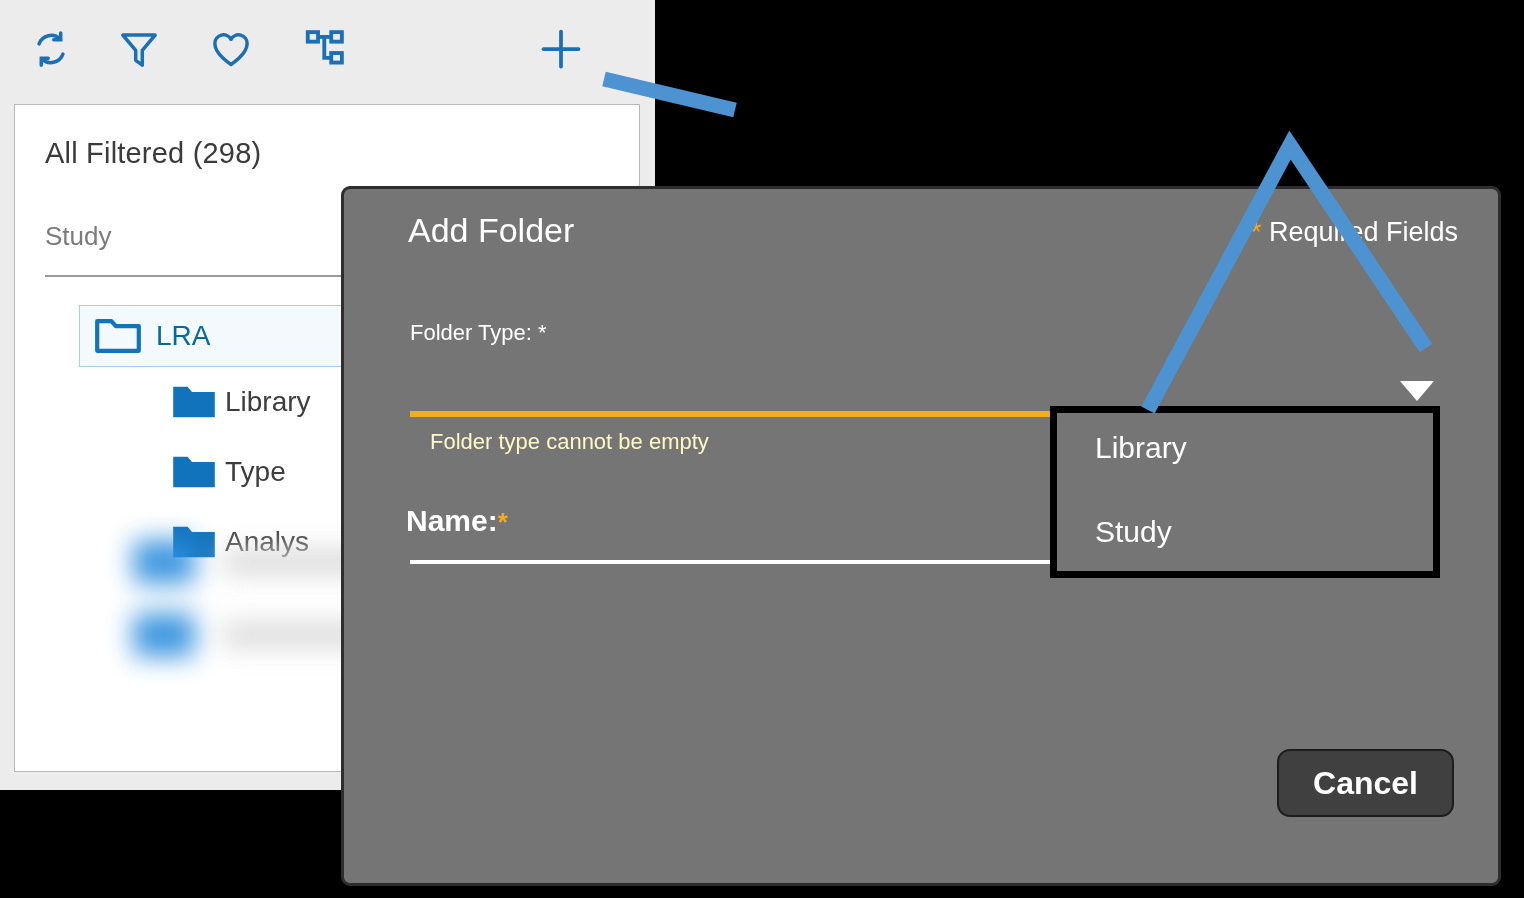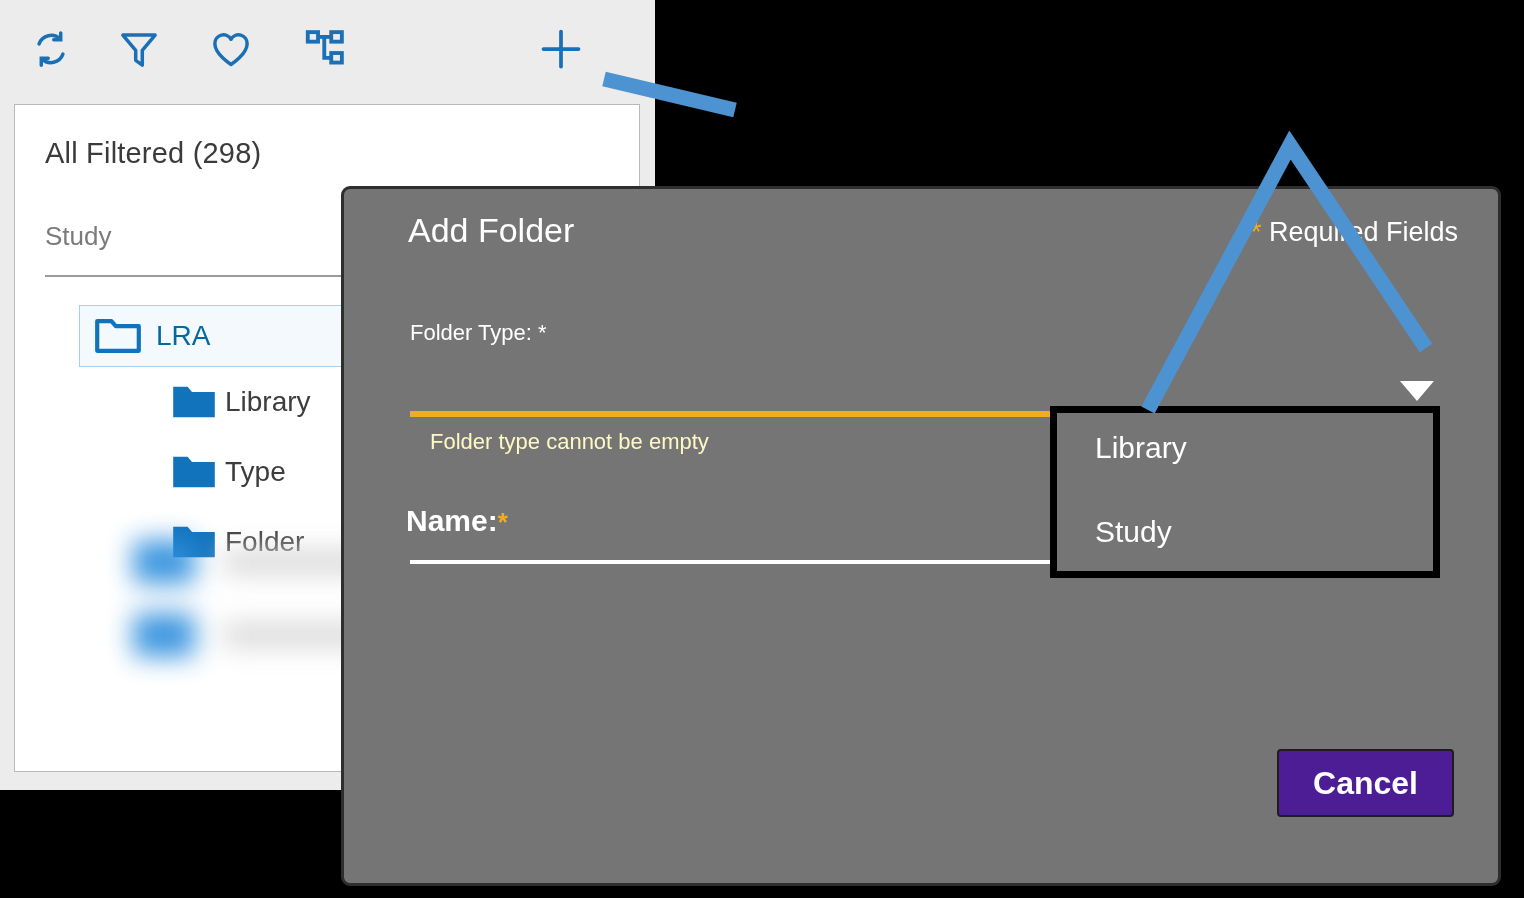--- a/index.html
+++ b/index.html
@@ -118,21 +118,21 @@
     position: absolute; left: 66px; top: 371px; width: 1030px; height: 4px;
     background: #ffffff;
   }
 
   .btn-row {
     position: absolute; right: 44px; bottom: 66px;
     display: flex; gap: 10px;
   }
   .btn {
     height: 68px; padding: 0 34px;
-    background: #4c1d95; border: 2px solid #1d1d1d; border-radius: 4px;
+    background: #404040; border: 2px solid #1d1d1d; border-radius: 13px;
     color: #ffffff; font-size: 32px; font-weight: bold;
     display: flex; align-items: center; justify-content: center;
     font-family: "Liberation Sans", sans-serif;
     cursor: pointer;
   }
 
   
   .dropdown {
     position: absolute; left: 1050px; top: 406px; width: 390px; height: 172px;
     background: #757575; border: 7px solid #000000;
@@ -223,21 +223,21 @@
           </span>
           <span class="tree-txt">Type</span>
         </div>
 
         <div class="tree-row child">
           <span class="tree-ico">
             <svg width="48" height="40" viewBox="0 0 24 20" fill="#1273bd">
               <path d="M1.6 17.6V2.4h7.2l2.2 2.6h11.4v12.6z"></path>
             </svg>
           </span>
-          <span class="tree-txt">Folder</span>
+          <span class="tree-txt">Analys</span>
         </div>
 
       </div>
 
       <div class="blur-wrap">
         <div class="blur-row">
           <span class="blur-dot"></span>
           <span class="blur-bar" style="width:300px"></span>
         </div>
         <div class="blur-row">

